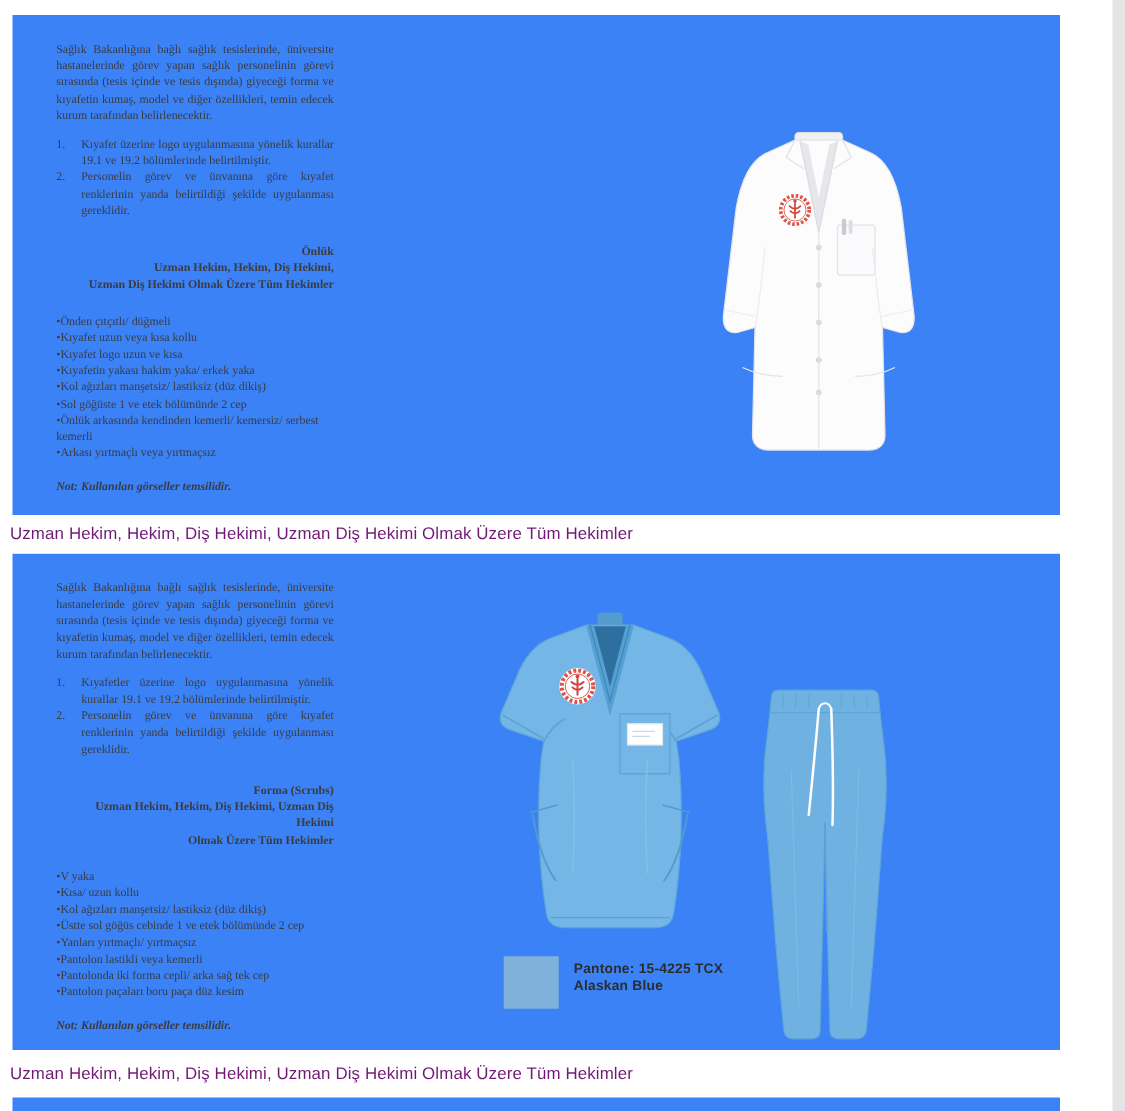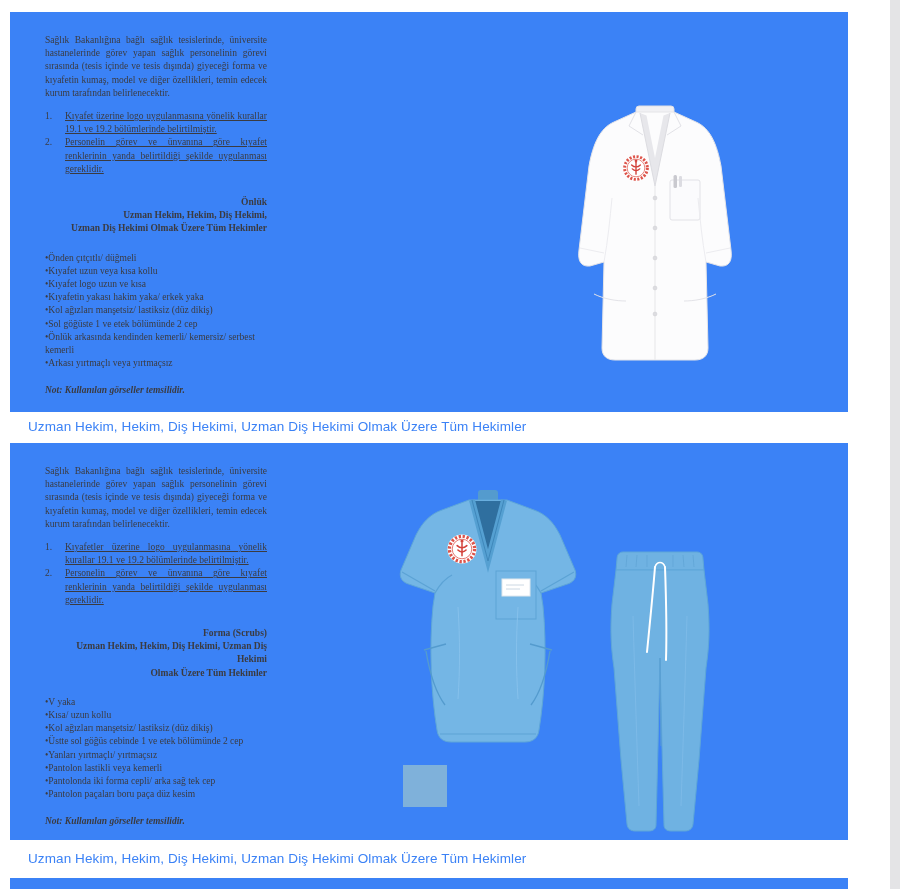--- a/index.html
+++ b/index.html
@@ -8,37 +8,37 @@
   .page { position:relative; width:900px; height:889px; background:#ffffff; }
 
   .scroll-strip { position:absolute; right:0; top:0; width:10px; height:889px;
                   background:#e4e4e6; }
 
   .panel { position:absolute; left:10px; width:838px; background:#3b82f6; }
   .panel-1 { top:12px;  height:400px; }
   .panel-2 { top:443px; height:397px; }
   .panel-3 { top:878px; height:11px; }
 
-  .caption { position:absolute; left:8px; font-size:13.5px; color:#3b82f6;
-             letter-spacing:0.1px; white-space:nowrap;margin-left:20px; }
+  .caption { position:absolute; left:8px; font-size:13.5px; color:#701a75;
+             letter-spacing:0.1px; white-space:nowrap; }
   .caption-1 { top:419px; }
   .caption-2 { top:851px; }
 
   .textcol { position:absolute; left:35px; width:222px;
              font-family:"Liberation Serif", serif; font-size:9.5px;
              line-height:13.2px; color:#3b3b40; }
   .panel-1 .textcol { top:22px; }
   .panel-2 .textcol { top:22px; }
 
   .intro { text-align:justify; margin-bottom:10px; }
 
   .numlist { margin-bottom:14px; }
   .numitem { display:flex; }
   .numitem .num { width:20px; flex:0 0 20px; }
-  .numitem .txt { flex:1; text-align:justify;text-decoration:underline; }
+  .numitem .txt { flex:1; text-align:justify; }
 
   .head-group { margin-top:20px; margin-bottom:16px;text-align:right; }
   .head, .subhead { font-weight:bold; }
 
   .bullets { margin-bottom:14px; }
   .bullet::before { content:"\2022 "; }
 
   .note { font-style:italic; font-weight:bold; margin-top:4px; }
 
   .garment { position:absolute; }
@@ -210,20 +210,24 @@
                L55,200 L53,279 C53,283 50,285 46,285 L32,285 C28,285 24.5,283 24,278
                L18,214 L11,122 C8,102 7,84 9,58 Z" fill="#6fb2e2" stroke="#5ea6d8" stroke-width="1"></path>
       <path d="M57,112 L58,200" stroke="#5a9fd1" stroke-width="1"></path>
       <path d="M30,70 C32,140 34,200 36,260 M84,70 C82,140 80,200 78,260" stroke="#7fbce8" stroke-width="1" fill="none" opacity="0.8"></path>
       <path d="M52,21 C54,15 60,15 62,21" stroke="#ffffff" stroke-width="1.6" fill="none"></path>
       <path d="M52,21 C50,46 47,76 44,106 M62,21 C63,49 64,82 63,114" stroke="#ffffff" stroke-width="2" fill="none" stroke-linecap="round"></path>
     </svg>
 
     <div class="pantone">
       <div class="swatch"></div>
+      <div class="labels">
+        <div>Pantone: 15-4225 TCX</div>
+        <div>Alaskan Blue</div>
+      </div>
     </div>
   </div>
 
   <div class="caption caption-2">Uzman Hekim, Hekim, Diş Hekimi, Uzman Diş Hekimi Olmak Üzere Tüm Hekimler</div>
 
   <div class="panel panel-3"></div>
 
   <div class="scroll-strip"></div>
 </div>
 

